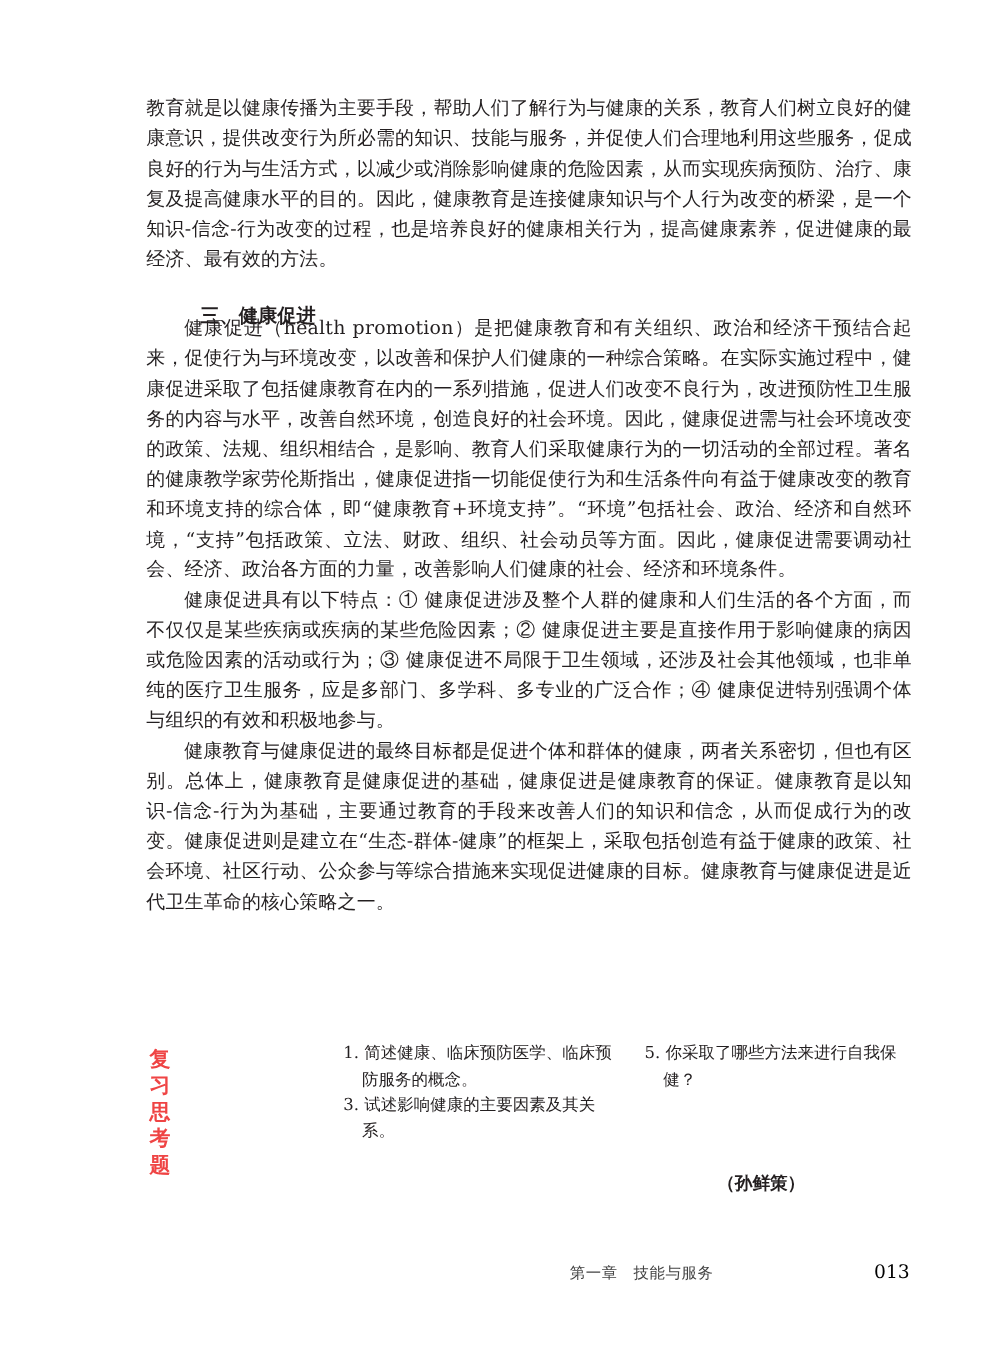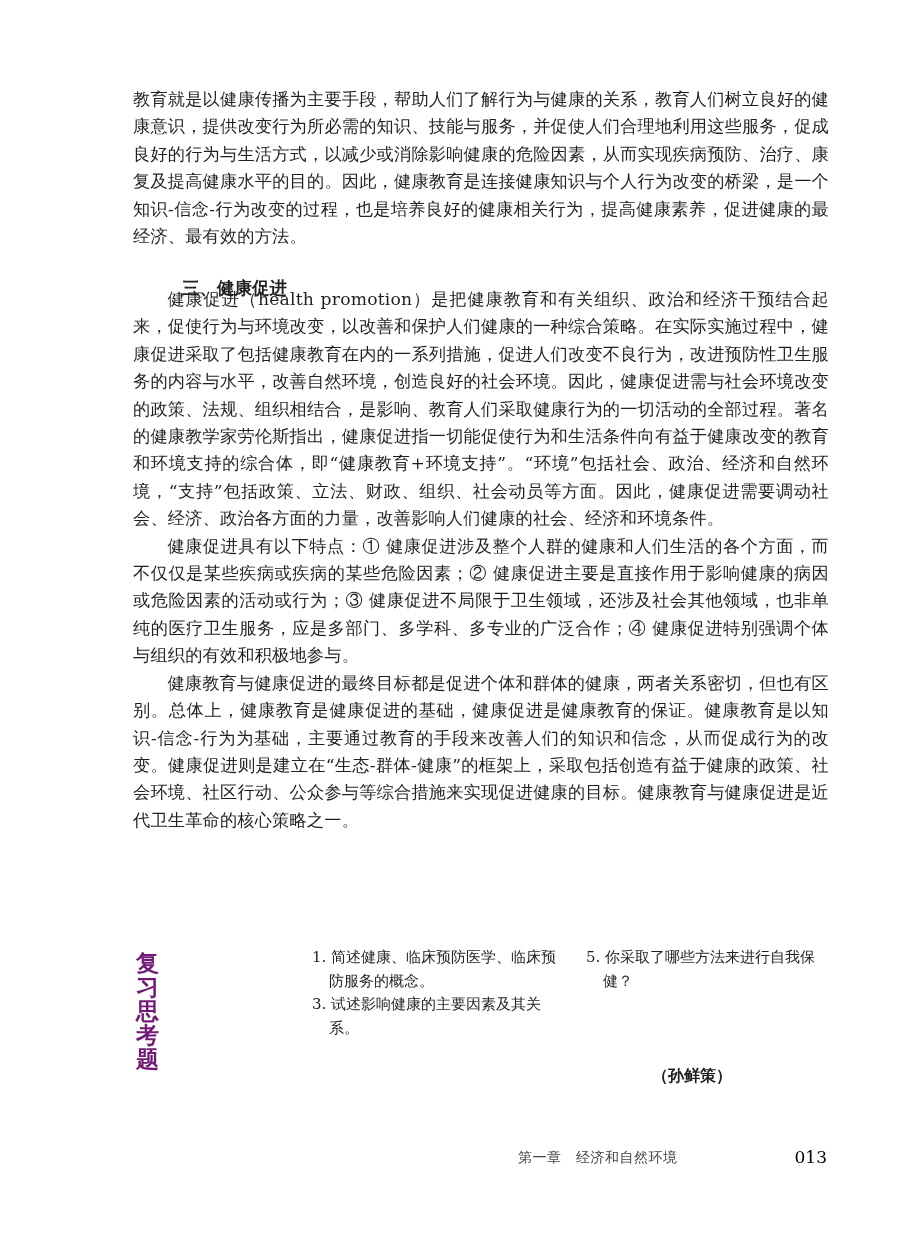--- a/index.html
+++ b/index.html
@@ -50,26 +50,26 @@
     #promo-block { top: 286px; }
 
     .review {
       position: absolute;
       left: 0; top: 0;
     }
     .review-title {
       position: absolute;
       left: 136px;
       top: 951px;
-      font-size: 23px;
+      font-size: 19px;
       font-weight: bold;
       line-height: 24px;
       margin: 0;
       font-family: "DejaVu Sans", "Liberation Sans", sans-serif;
-      color: #701a75;
+      color: #ef4444;
     }
     .review-col {
       position: absolute;
       top: 946px;
       font-size: 15px;
       line-height: 23.5px;
       margin: 0;
       padding: 0;
       list-style: none;
     }
@@ -137,17 +137,17 @@
       <li class="review-item">3. 试述影响健康的主要因素及其关系。</li>
     </ul>
     <ul class="review-col right">
       <li class="review-item">5. 你采取了哪些方法来进行自我保健？</li>
     </ul>
   </div>
 
   <p class="author">（孙鲜策）</p>
 
   <div class="footer">
-    <span class="footer-chapter">第一章　经济和自然环境</span>
+    <span class="footer-chapter">第一章　技能与服务</span>
     <span class="footer-page">013</span>
   </div>
 
 </div>
 
 </body></html>

